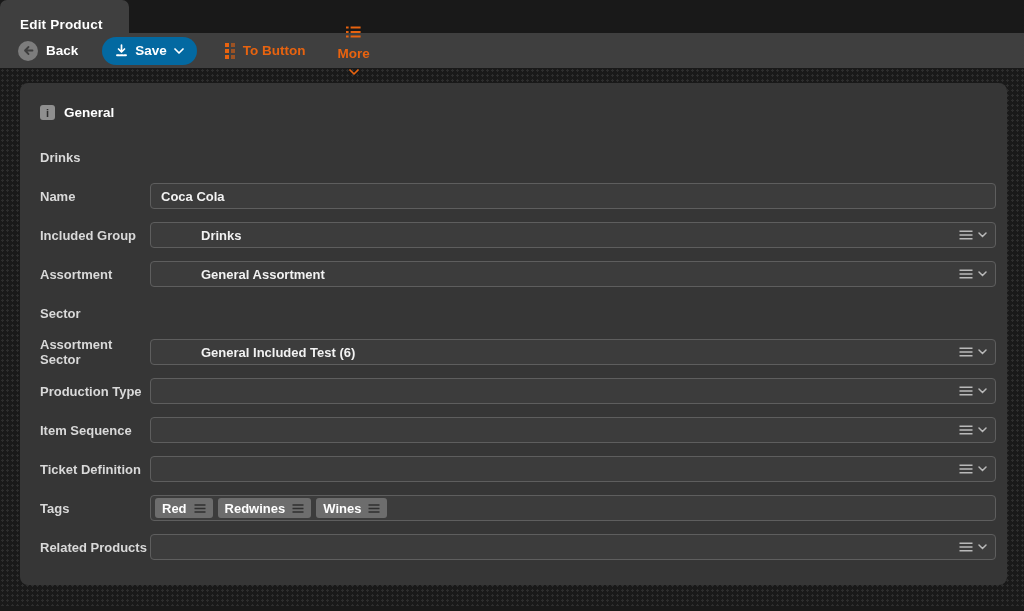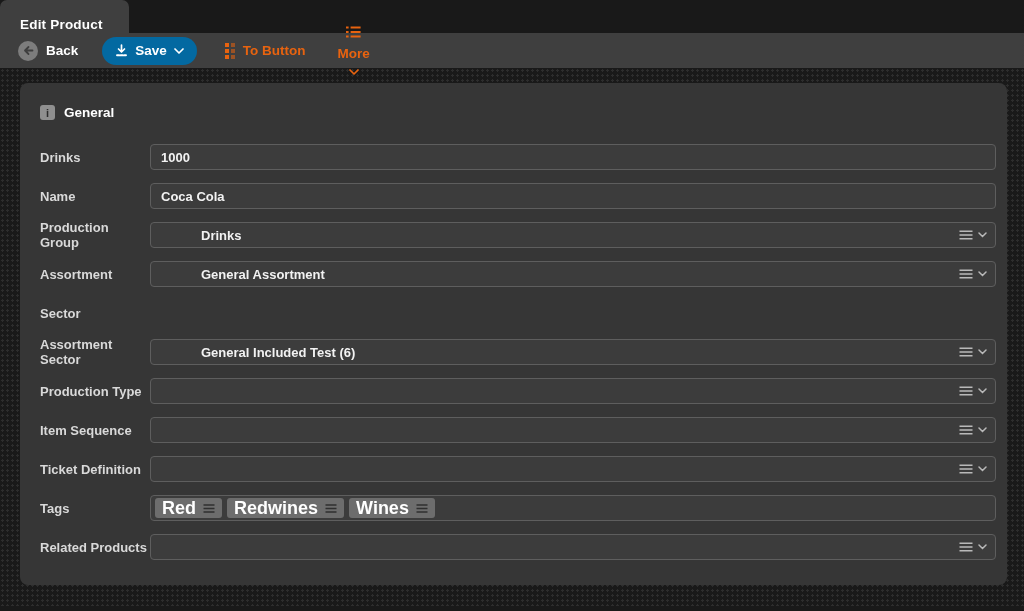--- a/index.html
+++ b/index.html
@@ -88,21 +88,21 @@
   input.field::placeholder { color:#999; }
   .field-value { white-space:nowrap; overflow:hidden;padding-left:40px; }
   .select-icons { margin-left:auto; display:flex; align-items:center; gap:5px; }
 
   
   .tags-field { padding:2px 4px; gap:5px; font-weight:700; }
   .chip {
     background:#6d6d6d; border-radius:3px;
     height:20px; padding:0 7px;
     display:flex; align-items:center; gap:7px;
-    color:#ffffff; font-size:18px; font-weight:700;
+    color:#ffffff; font-size:13px; font-weight:700;
     cursor:pointer;
   }
 </style>
 </head>
 <body>
 
 <div class="tab-strip">
   <div class="tab">
     <span>Edit Product</span>
   </div>
@@ -172,30 +172,29 @@
 <div class="content">
   <div class="panel">
 
     <div class="section-header">
       <i class="info-icon">i</i>
       <span class="section-title">General</span>
     </div>
 
     <div class="row">
       <div class="row-label">Drinks</div>
-      <input class="field" value="1000" style="">
     </div>
 
     <div class="row">
       <div class="row-label">Name</div>
       <input class="field" value="Coca Cola" style="">
     </div>
 
     <div class="row">
-      <div class="row-label">Production Group</div>
+      <div class="row-label">Included Group</div>
       <div class="field">
         <span class="field-value">Drinks</span>
         <span class="select-icons">
           <svg width="14" height="10" viewBox="0 0 14 10">
               <path d="M0.5 1.2 H13.5 M0.5 5 H13.5 M0.5 8.8 H13.5" stroke="#b9b9b9" stroke-width="1.5"></path>
             </svg>
           <svg width="9" height="6" viewBox="0 0 9 6">
               <path d="M1 1 L4.5 4.5 L8 1" stroke="#b9b9b9" stroke-width="1.5" fill="none" stroke-linecap="round"></path>
             </svg>
         </span>

